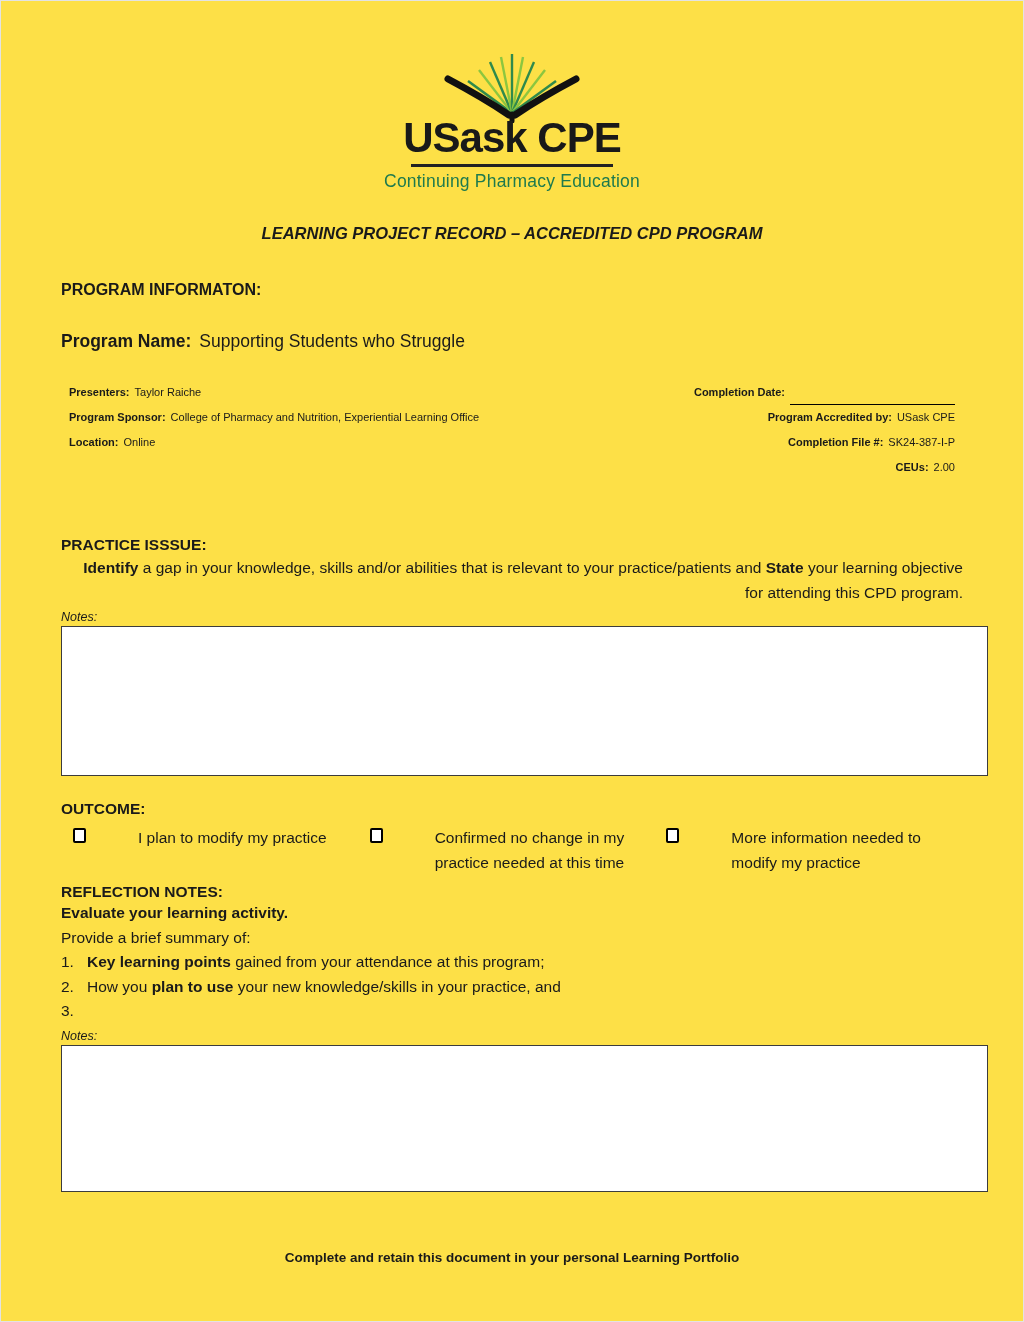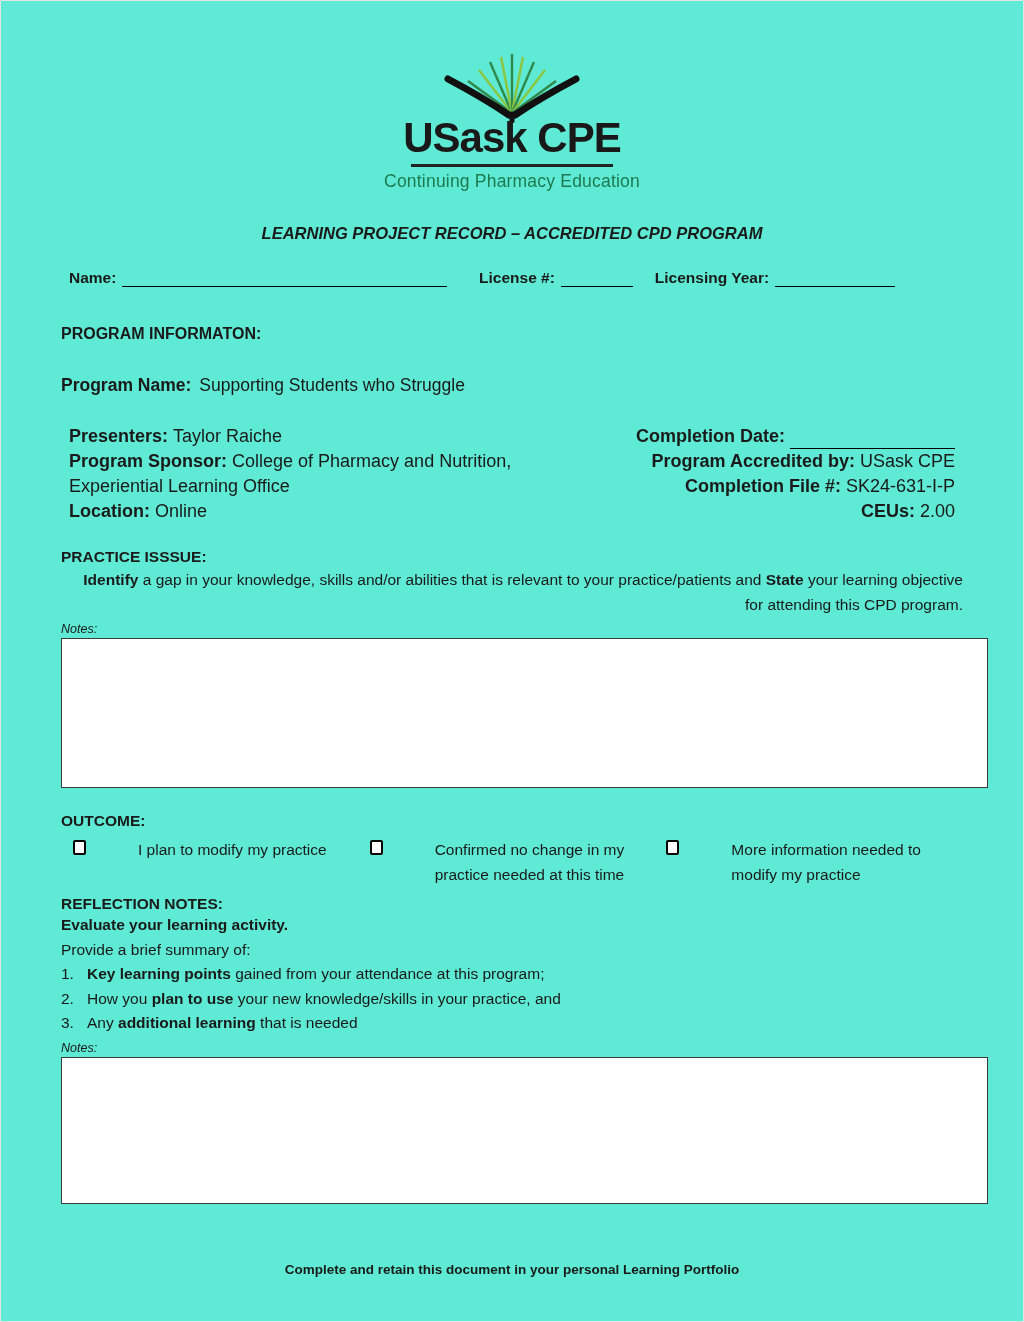--- a/index.html
+++ b/index.html
@@ -1,18 +1,18 @@
 <!DOCTYPE html>
 <html><head>
 <meta charset="utf-8">
 <style>
   * { margin:0; padding:0; box-sizing:border-box; }
   body { background:#fff; font-family:"Liberation Sans", sans-serif; color:#1a1a1a; }
   .page {
-    width:1024px; height:1322px; margin:0 auto; background:#5eead4;
+    width:1024px; height:1322px; margin:0 auto; background:#fde047;
     border:1px solid #e3e3e3; position:relative; overflow:hidden;
   }
   .content { padding:0 60px; }
 
   
   .logo-block { text-align:center; padding-top:50px; }
   .logo-icon { display:block; margin:0 auto; }
   .logo-title { font-size:42px; font-weight:800; letter-spacing:-1px; color:#191919; line-height:1; margin-top:-6px; }
   .logo-rule { width:202px; height:3px; background:#222; margin:5px auto 4px auto; }
   .logo-subtitle { font-size:17.5px; font-weight:400; color:#1E7A4E; letter-spacing:0.2px; }
@@ -27,29 +27,29 @@
   .w-name { width:352px; margin-left:6px; }
   .w-license { width:78px; margin-left:6px; }
   .w-year { width:130px; margin-left:6px; }
   .gap1 { margin-left:32px; }
   .gap2 { margin-left:22px; }
 
   
   .section-heading { font-size:16px; font-weight:700; margin-top:38px; }
   .program-name-line { font-size:17.5px; margin-top:32px; }
   .program-name-line .lbl { font-weight:700; margin-right:8px; }
-  .info-grid { display:flex; justify-content:space-between; margin-top:28px; padding:0 8px; font-size:18px; line-height:25px; }
+  .info-grid { display:flex; justify-content:space-between; margin-top:28px; padding:0 8px; font-size:11px; line-height:25px; }
   .info-left { width:472px; }
   .info-right { width:352px; text-align:right; }
   .info-grid .lbl { font-weight:700; }
   .info-grid .val { margin-left:5px; }
   .w-completion { width:165px; margin-left:5px; }
 
   
-  .practice { margin-top:24px; }
+  .practice { margin-top:56px; }
   .sub-heading { font-size:15.5px; font-weight:700; }
   .para { font-size:15.5px; line-height:24.5px; margin-top:2px;text-align:right; }
   .para .b { font-weight:700; }
   .notes-label { font-size:12.5px; font-style:italic; margin-top:5px; }
   .notes-box { width:927px; height:150px; border:1.6px solid #3c3c3c; background:#fff; margin-top:2px; }
   .notes-box-2 { height:147px; }
 
   
   .outcome { margin-top:24px; }
   .options { display:flex; margin-top:7px; padding-left:12px; }
@@ -89,28 +89,20 @@
         <path d="M134 28 Q100 46 73 64" fill="none" stroke="#111" stroke-width="7" stroke-linecap="round"></path>
         <path d="M70 63 L70 70" fill="none" stroke="#111" stroke-width="5" stroke-linecap="round"></path>
       </svg>
       <div class="logo-title">USask CPE</div>
       <div class="logo-rule"></div>
       <div class="logo-subtitle">Continuing Pharmacy Education</div>
     </div>
 
     <div class="doc-title">LEARNING PROJECT RECORD – ACCREDITED CPD PROGRAM</div>
 
-    <div class="identity-row">
-      <span class="lbl">Name:</span>
-      <span class="fill-line w-name"></span>
-      <span class="lbl gap1">License #:</span>
-      <span class="fill-line w-license"></span>
-      <span class="lbl gap2">Licensing Year:</span>
-      <span class="fill-line w-year"></span>
-    </div>
 
     <div class="section-heading">PROGRAM INFORMATON:</div>
 
     <div class="program-name-line">
       <span class="lbl">Program Name:</span><span>Supporting Students who Struggle</span>
     </div>
 
     <div class="info-grid">
       <div class="info-left">
         <div>
@@ -124,21 +116,21 @@
         </div>
       </div>
       <div class="info-right">
         <div>
           <span class="lbl">Completion Date:</span><span class="fill-line w-completion"></span>
         </div>
         <div>
           <span class="lbl">Program Accredited by:</span><span class="val">USask CPE</span>
         </div>
         <div>
-          <span class="lbl">Completion File #:</span><span class="val">SK24-631-I-P</span>
+          <span class="lbl">Completion File #:</span><span class="val">SK24-387-I-P</span>
         </div>
         <div>
           <span class="lbl">CEUs:</span><span class="val">2.00</span>
         </div>
       </div>
     </div>
 
     <div class="practice">
       <div class="sub-heading">PRACTICE ISSSUE:</div>
       <div class="para">
@@ -173,21 +165,20 @@
       <div class="list-item">
         <span class="num">1.</span>
         <span><span></span><span class="b">Key learning points</span><span> gained from your attendance at this program;</span></span>
       </div>
       <div class="list-item">
         <span class="num">2.</span>
         <span><span>How you </span><span class="b">plan to use</span><span> your new knowledge/skills in your practice, and</span></span>
       </div>
       <div class="list-item">
         <span class="num">3.</span>
-        <span><span>Any </span><span class="b">additional learning</span><span> that is needed</span></span>
       </div>
       <div class="notes-label">Notes:</div>
       <div class="notes-box notes-box-2"></div>
     </div>
 
     <div class="footer">Complete and retain this document in your personal Learning Portfolio</div>
 
   </div>
 </div>
 

